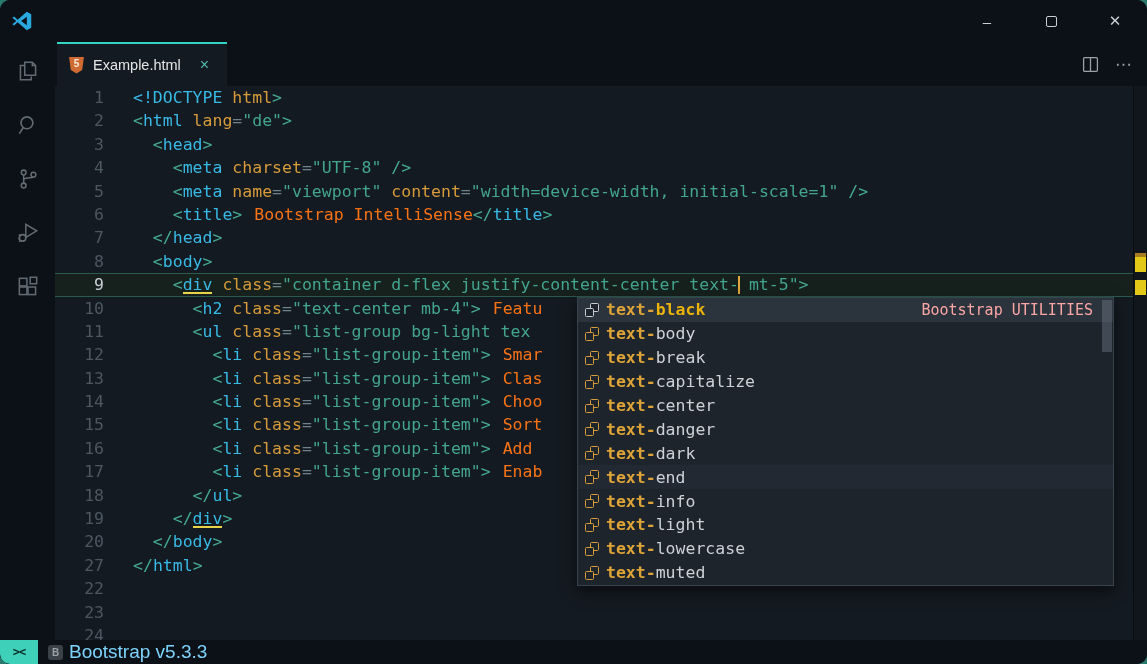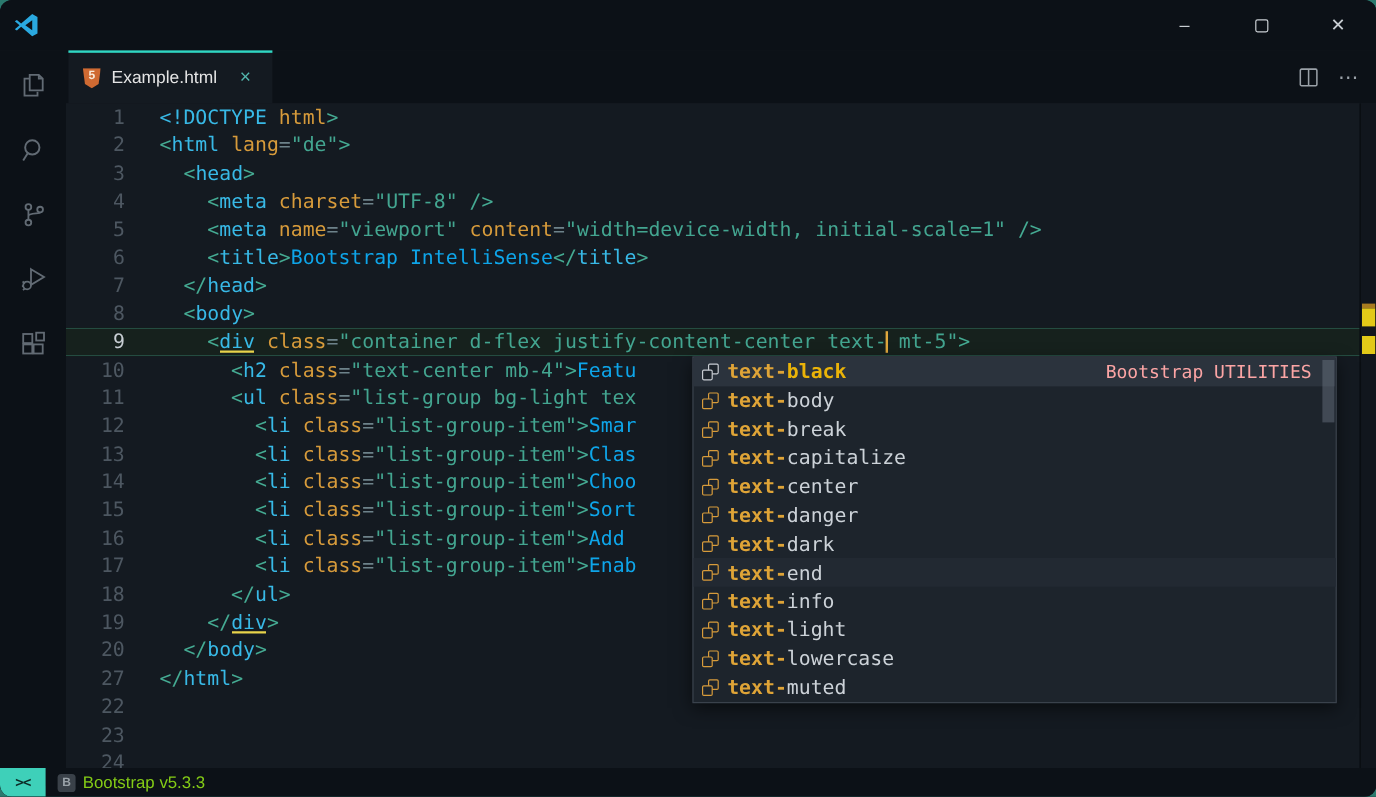--- a/index.html
+++ b/index.html
@@ -45,21 +45,21 @@
   .line { display:flex; height:23.4px; line-height:23.4px; white-space:pre; }
   .num { width:49px; text-align:right; color:#4d5761; flex:0 0 auto; }
   .code { padding-left:29px; }
   .line.active { background:#16211d; box-shadow:inset 0 1px 0 #2a5b4e, inset 0 -1px 0 #2a5b4e; }
   .line.active .num { color:#c8ced4; }
   .tok.tag { color:#38b9e6; }
   .tok.punct { color:#45ab93; }
   .tok.attr { color:#d79b3b; }
   .tok.eq { color:#6d828a; }
   .tok.str { color:#43a590; }
-  .tok.text { color:#0ea5e9; }
+  .tok.text { color:#f97316;margin-left:12px; }
   .tok.warn { box-shadow:inset 0 -2px 0 #e8d34b; }
   .tok.cursor { display:inline-block; width:2px; height:18px; background:#dfa73d; vertical-align:-4px; margin:0 -1px; }
 
   
   .overview { position:absolute; top:0; right:0; bottom:0; width:14px; background:#11161d; border-left:1px solid #090d11; }
   .ov-mark { position:absolute; right:1px; width:11px; background:#e2c918; }
   .ov-mark.cap { background:#a87c20; }
 
   
   .suggest { position:absolute; left:522px; top:211px; width:537px; background:#1d242c;
@@ -78,21 +78,21 @@
   .sg-scroll { position:absolute; right:1px; top:2px; width:10px; height:52px; background:rgba(110,120,132,.45); }
 
   
   .statusbar { height:24px; background:#0c1117; flex:0 0 auto; display:flex; align-items:center; position:relative; }
   .remote { width:38px; height:24px; background:#3ed0b9; display:flex; align-items:center; justify-content:center;
             border-bottom-left-radius:9px; }
   .remote span { color:#0c2b26; font-family:"DejaVu Sans Mono", monospace; font-size:12px; font-weight:bold; letter-spacing:-1px; }
   .ext-item { display:flex; align-items:center; gap:6px; margin-left:10px; }
   .ext-icon { width:15px; height:15px; border-radius:3px; background:#3a4149; color:#9aa2a8;
               font-size:10px; font-weight:bold; display:flex; align-items:center; justify-content:center; }
-  .ext-label { color:#84cc16; font-size:14px; }
+  .ext-label { color:#7dd3fc; font-size:19px; }
 </style>
 </head>
 <body>
 
 <div class="window">
 
   <div class="titlebar">
     <svg class="logo" viewBox="0 0 100 100">
       <path d="M72 8 L30 44 L14 30 L6 35 L24 50 L6 65 L14 70 L30 56 L72 92 L92 81 V19 Z M72 31 V69 L46 50 Z" fill="#2aa9e0"></path>
     </svg>

